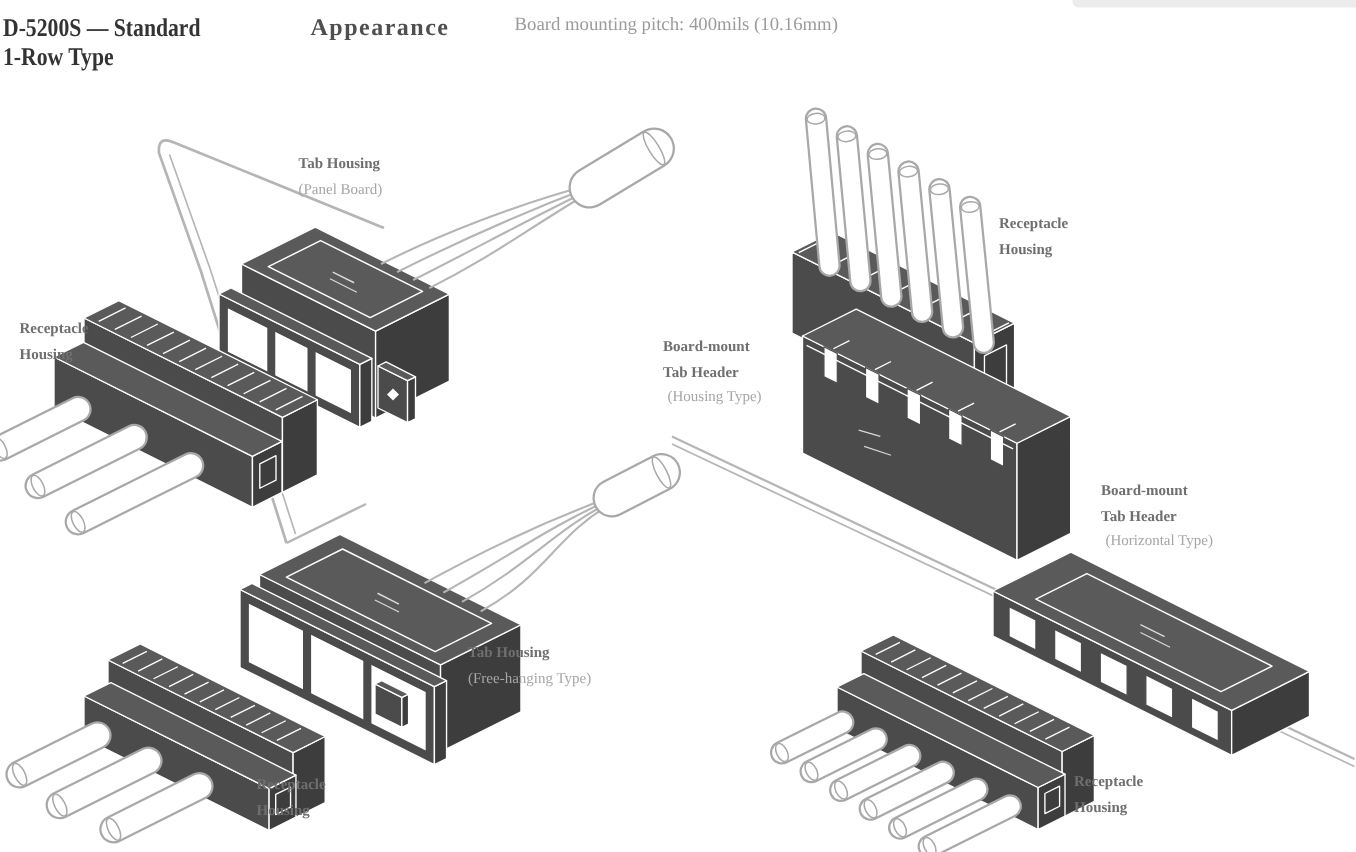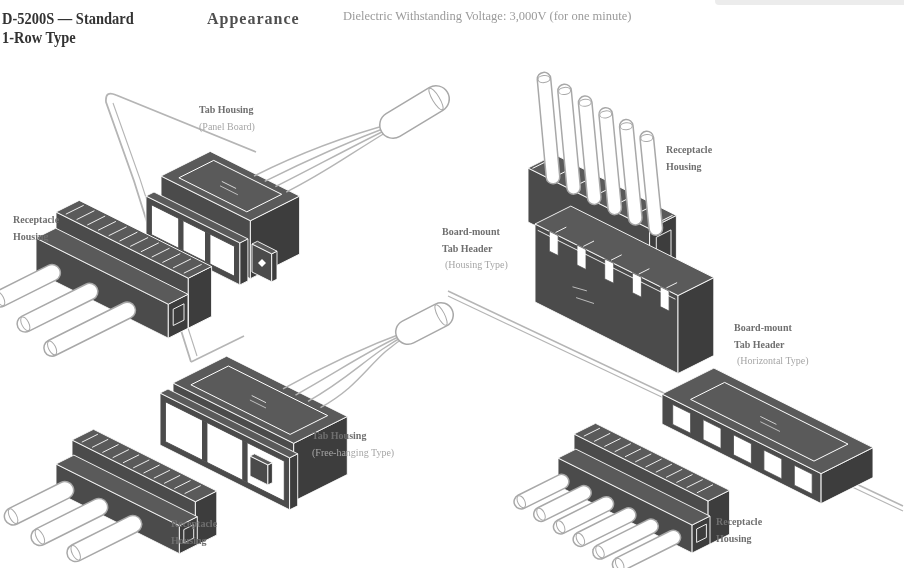--- a/index.html
+++ b/index.html
@@ -27,21 +27,21 @@
   <div class="top-band"></div>
 
   <div class="title-block">
     <div>D-5200S — Standard</div>
     <div>1-Row Type</div>
   </div>
 
   <div class="section-heading">Appearance</div>
 
   <div class="specs">
-    <div>Dielectric Withstanding Voltage: 3,000V (for one minute)</div>
+    <div>Board mounting pitch: 400mils (10.16mm)</div>
   </div>
 
   <div class="diagram">
     <svg id="artwork" width="904" height="568" viewBox="0 0 904 568">
         <g>
           <path d="M113,94 L256,152 L244,336 L191,362 Z" fill="#fff" stroke="none"></path>
           <path d="M256,152 L116,95 Q105,90 106,102 L134,181 L191,362" fill="none" stroke="#b5b5b5" stroke-width="1.8"></path>
           <path d="M191,362 L244,336" fill="none" stroke="#b5b5b5" stroke-width="1.6"></path>
           <path d="M113,103 L140,179 L197,356" fill="none" stroke="#b5b5b5" stroke-width="1.1"></path>
         </g>

